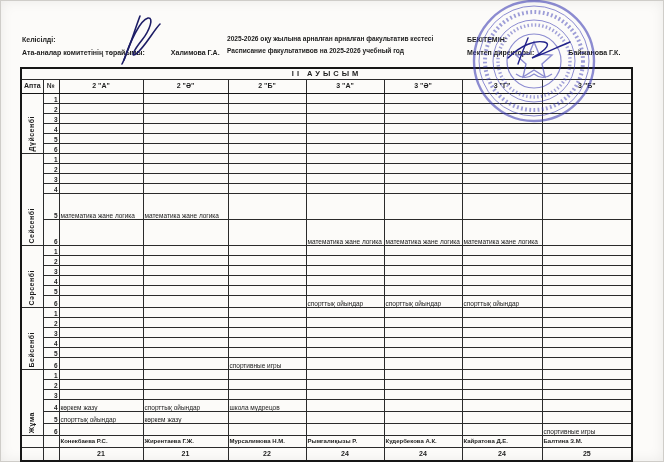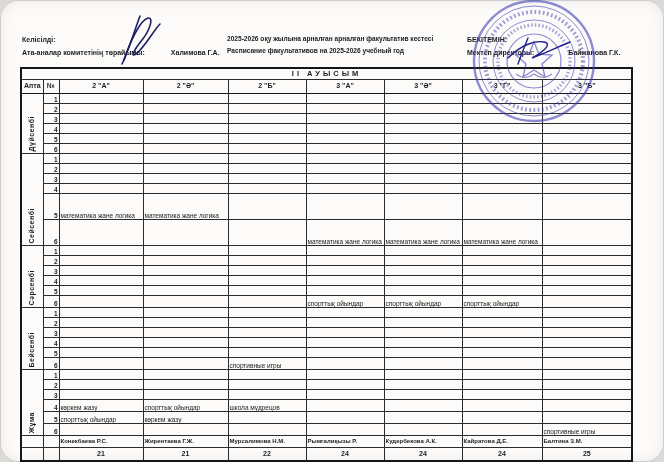--- a/index.html
+++ b/index.html
@@ -1,20 +1,19 @@
 <!DOCTYPE html>
 <html><head>
 <meta charset="utf-8">
 <style>
   html,body{margin:0;padding:0;background:#dcdad6;}
   .page{
     position:relative;width:664px;height:462px;background:#fcfbf9;
     font-family:"Liberation Sans",sans-serif;color:#1c1c1c;overflow:hidden;
     box-shadow:inset 0 0 0 1px #cfcdc9, inset 0 0 14px rgba(0,0,0,.08);
-    border-radius:18px;
   }
   
   .hdr-left{position:absolute;left:22px;top:33px;font-size:7px;font-weight:bold;line-height:13px;}
   .hdr-left .row2{display:flex;align-items:baseline;}
   .hdr-left .name{margin-left:26px;}
   .hdr-center{position:absolute;left:227px;top:33px;width:235px;font-size:6.6px;font-weight:bold;line-height:12px;}
   .hdr-right{position:absolute;left:467px;top:33px;font-size:7px;font-weight:bold;line-height:13px;}
   .hdr-right .row2{display:flex;align-items:baseline;}
   .hdr-right .name{margin-left:34px;}
   .sig{position:absolute;z-index:6;}

